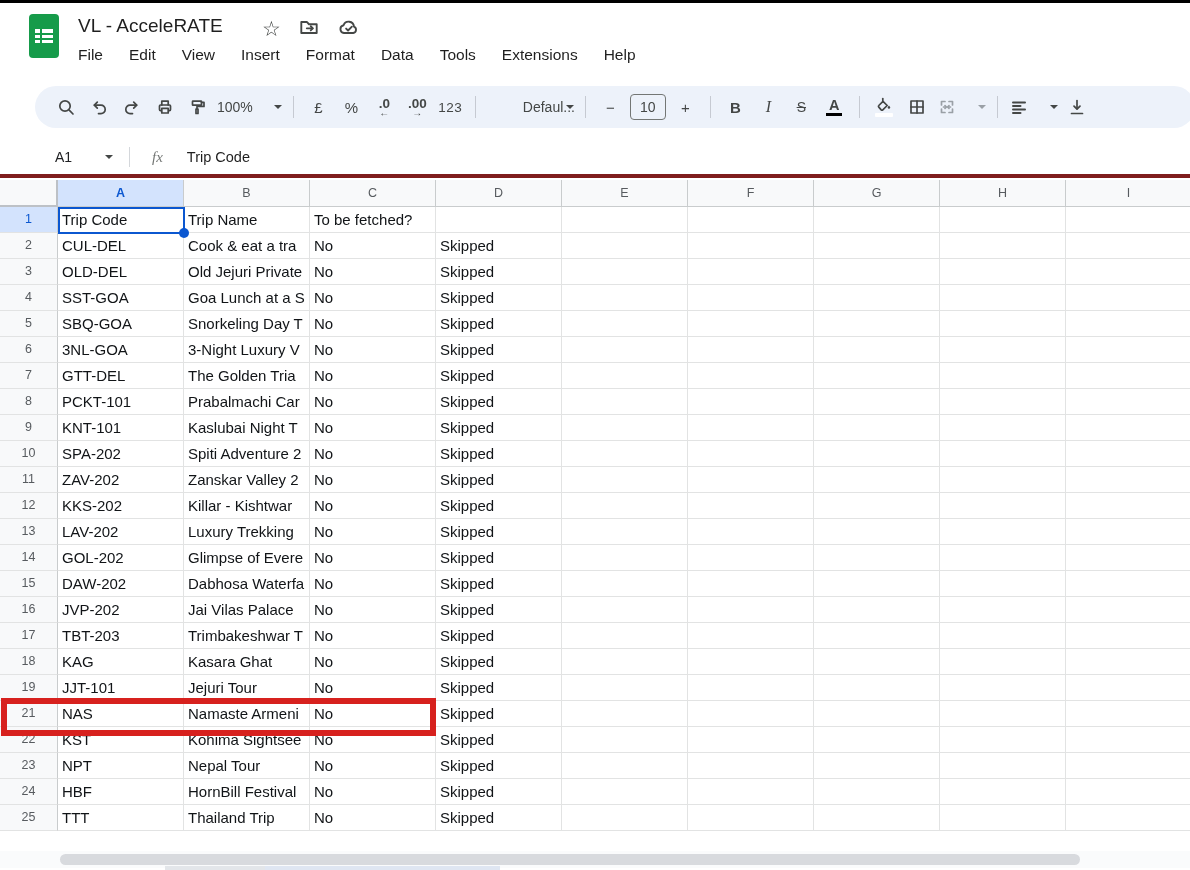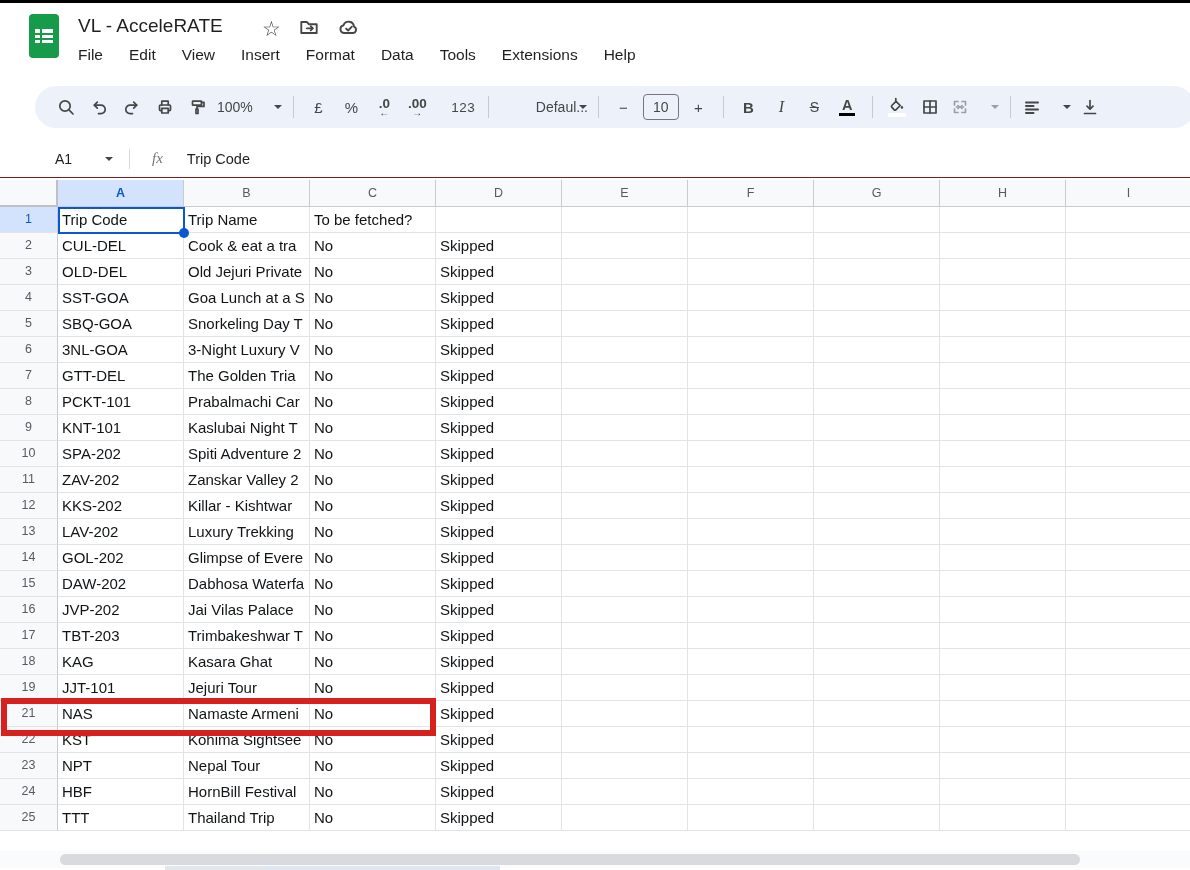--- a/index.html
+++ b/index.html
@@ -29,35 +29,35 @@
   .tbtn svg { display:block; }
   .tdiv { width:1px; height:22px; background:#c6cad2; margin:0 5px; flex:none; }
   .caret { width:0; height:0; border-left:4px solid transparent; border-right:4px solid transparent;
     border-top:4.5px solid #444746; }
   .caret.grey { border-top-color:#9aa0a6; }
   .zoom-label { font-size:14px; color:#444746; }
   .sym { font-size:15px; color:#444746; }
   .dec-ic { display:flex; flex-direction:column; align-items:center; line-height:11px;
     font-size:13.5px; font-weight:700; color:#444746; }
   .dec-ic .ar { font-size:10px; font-weight:400; line-height:7px; }
-  .fmt123 { font-size:13.5px; color:#444746; letter-spacing:0.5px;margin-left:13px; }
+  .fmt123 { font-size:13.5px; color:#444746; letter-spacing:0.5px; }
   .font-name { font-size:14px; color:#444746; width:58px; text-align:left;padding-left:36px; }
   .fs-box { width:36px; height:26px; border:1px solid #747775; border-radius:4px;
     display:flex; align-items:center; justify-content:center; font-size:14px; color:#444746; background:transparent; }
   .b-ic { font-weight:700; font-size:15px; }
   .i-ic { font-style:italic; font-family:"Liberation Serif", serif; font-size:16px; }
   .s-ic { font-size:14px; text-decoration:line-through; }
   .a-ic { display:flex; flex-direction:column; align-items:center; line-height:14px; font-size:14.5px; font-weight:600;}
   .a-ic .bar { width:16px; height:3.5px; background:#000; margin-top:1px; }
   .fill-ic { display:flex; flex-direction:column; align-items:center; }
   .fill-ic .bar { width:18px; height:3.5px; background:#fff; margin-top:0px; border-radius:1px;}
 
   
   .fxbar { left:0; top:140px; width:1190px; height:38px; background:#fff;
-    border-bottom:1px solid #7f1d1d; display:flex; align-items:center; }
+    border-bottom:4px solid #7f1d1d; display:flex; align-items:center; }
   .cellref { margin-left:55px; font-size:14px; color:#202124; width:48px; }
   .fx-caret { margin-left:2px; }
   .fx-div { width:1px; height:20px; background:#d4d7db; margin-left:16px; }
   .fx-label { margin-left:22px; font-style:italic; font-family:"Liberation Serif", serif;
     font-size:15px; color:#747775; }
   .fx-content { margin-left:24px; font-size:14.5px; color:#1f1f1f; }
 
   
   .sheet { left:0; top:180px; width:1190px; height:671px; overflow:hidden; }
   .hdr-row { display:flex; height:27px; }

